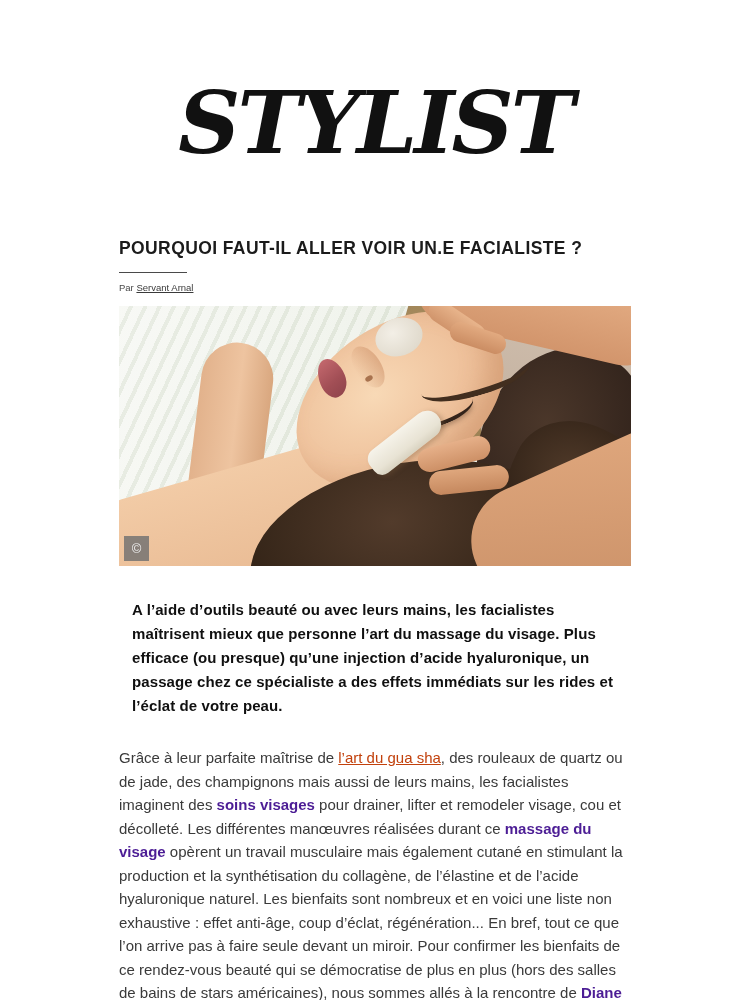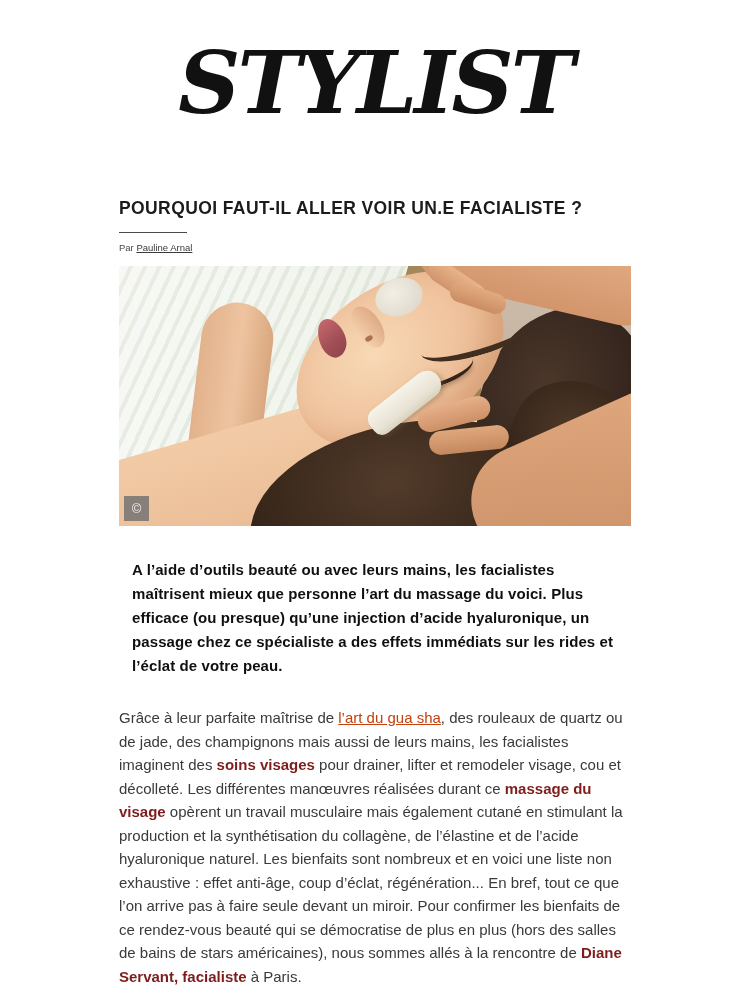--- a/index.html
+++ b/index.html
@@ -7,21 +7,21 @@
   .page {
     position:relative; width:750px; height:1000px; margin:0 auto;
     background:#ffffff; overflow:hidden;
     font-family:"Liberation Sans", sans-serif; color:#1c1c1c;
   }
   
   .masthead { text-align:center; padding-top:28px; }
   .logo {
     display:inline-block; font-family:"DejaVu Serif", serif; font-style:italic;
     font-weight:700; font-size:86px; line-height:110px; letter-spacing:-3px;
-    color:#111; text-decoration:none; cursor:pointer;
+    color:#111; text-decoration:none; cursor:pointer;margin-top:40px;
   }
   
   .content { width:512px; margin:16px auto; }
   .headline {
     margin-top:60px; font-size:17.5px; font-weight:700;
     letter-spacing:.4px; color:#1b1b1b;
   }
   .title-rule { width:68px; border:0; border-top:1px solid #4a4a4a; margin-top:13px; }
   .byline { margin-top:9px; font-size:9.5px; color:#4a4a4a; }
   .byline a { color:#3a3a3a; text-decoration:underline; cursor:pointer; }
@@ -95,38 +95,38 @@
   
   .standfirst {
     margin-top:32px; padding-left:13px; width:512px;
     font-size:15px; line-height:24px; font-weight:700; color:#101010;
     letter-spacing:.1px;
   }
   .bodycopy {
     margin-top:28px; width:512px;
     font-size:15px; line-height:23.5px; font-weight:400; color:#3a3a3a;
   }
-  .bodycopy b { color:#7f1d1d; }
+  .bodycopy b { color:#4c1d95; }
   .bodycopy a { color:#c2410c; text-decoration:underline; cursor:pointer; }
 </style>
 </head>
 <body>
 
 <div class="page">
 
   <header class="masthead">
     <span class="logo">STYLIST</span>
   </header>
 
   <div class="content">
 
     <h1 class="headline">POURQUOI FAUT-IL ALLER VOIR UN.E FACIALISTE ?</h1>
     <hr class="title-rule">
 
-    <p class="byline"><span>Par </span><a>Pauline Arnal</a></p>
+    <p class="byline"><span>Par </span><a>Servant Arnal</a></p>
 
     <figure class="photo">
       <div class="ph ph-towel"></div>
       <div class="ph ph-olive"></div>
       <div class="ph ph-clothing"></div>
       <div class="ph ph-blur-figure"></div>
       <div class="ph ph-shoulder"></div>
       <div class="ph ph-chest"></div>
       <div class="ph ph-hair-right"></div>
       <div class="ph ph-face"></div>
@@ -145,18 +145,18 @@
       <div class="ph ph-stone-top"></div>
       <div class="ph ph-arm-bottom"></div>
       <div class="ph ph-guasha"></div>
       <div class="ph ph-finger-b1"></div>
       <div class="ph ph-finger-b2"></div>
       <div class="ph credit-badge">
           <span>©</span>
         </div>
     </figure>
 
-    <p class="standfirst">A l’aide d’outils beauté ou avec leurs mains, les facialistes maîtrisent mieux que personne l’art du massage du voici. Plus efficace (ou presque) qu’une injection d’acide hyaluronique, un passage chez ce spécialiste a des effets immédiats sur les rides et l’éclat de votre peau.</p>
+    <p class="standfirst">A l’aide d’outils beauté ou avec leurs mains, les facialistes maîtrisent mieux que personne l’art du massage du visage. Plus efficace (ou presque) qu’une injection d’acide hyaluronique, un passage chez ce spécialiste a des effets immédiats sur les rides et l’éclat de votre peau.</p>
 
     <p class="bodycopy"><span>Grâce à leur parfaite maîtrise de </span><a>l’art du gua sha</a><span>, des rouleaux de quartz ou de jade, des champignons mais aussi de leurs mains, les facialistes imaginent des </span><b>soins visages</b><span> pour drainer, lifter et remodeler visage, cou et décolleté. Les différentes manœuvres réalisées durant ce </span><b>massage du visage</b><span> opèrent un travail musculaire mais également cutané en stimulant la production et la synthétisation du collagène, de l’élastine et de l’acide hyaluronique naturel. Les bienfaits sont nombreux et en voici une liste non exhaustive : effet anti-âge, coup d’éclat, régénération... En bref, tout ce que l’on arrive pas à faire seule devant un miroir. Pour confirmer les bienfaits de ce rendez-vous beauté qui se démocratise de plus en plus (hors des salles de bains de stars américaines), nous sommes allés à la rencontre de </span><b>Diane Servant, facialiste</b><span> à Paris.</span></p>
 
   </div>
 </div>
 
 </body></html>

